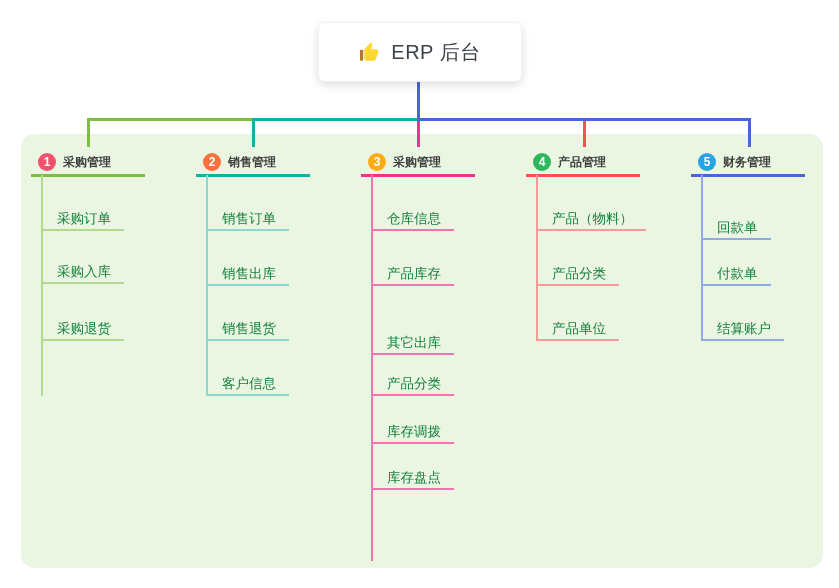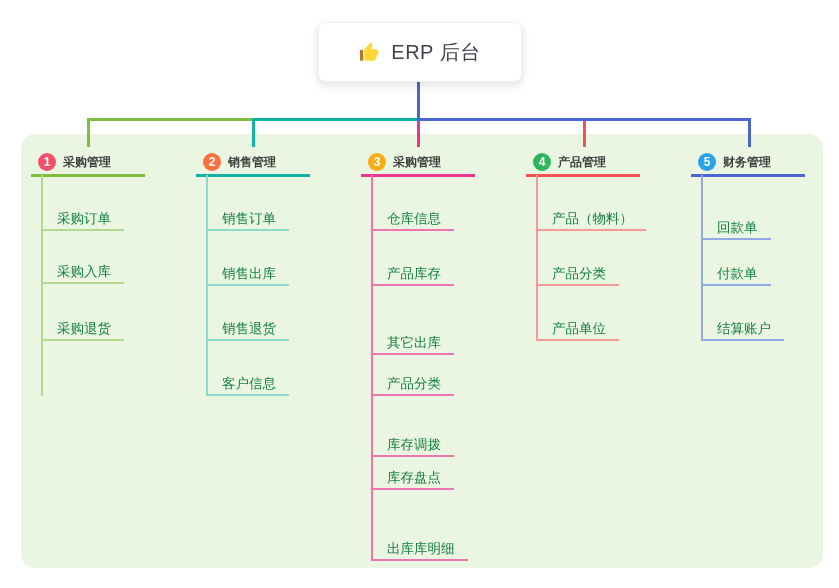--- a/index.html
+++ b/index.html
@@ -89,23 +89,22 @@
     <div class="topic">
       <span class="badge">3</span>
       <span class="topic-label">采购管理</span>
     </div>
     <div class="t-underline"></div>
     <div class="trunk" style="height:386px"></div>
     <div class="child" style="top:59px">仓库信息</div>
     <div class="child" style="top:114px">产品库存</div>
     <div class="child" style="top:183px">其它出库</div>
     <div class="child" style="top:224px">产品分类</div>
-    <div class="child" style="top:285px">库存调拨</div>
+    <div class="child" style="top:272px">库存调拨</div>
     <div class="child" style="top:318px">库存盘点</div>
-    <div class="child" style="top:389px">出库库明细</div>
   </div>
 
   <div class="branch" style="left: 526px; --line: #f25350; --lite: #f79a97; --badge: #2eb75a;">
     <div class="topic">
       <span class="badge">4</span>
       <span class="topic-label">产品管理</span>
     </div>
     <div class="t-underline"></div>
     <div class="trunk" style="height:166px"></div>
     <div class="child" style="top:59px">产品（物料）</div>

